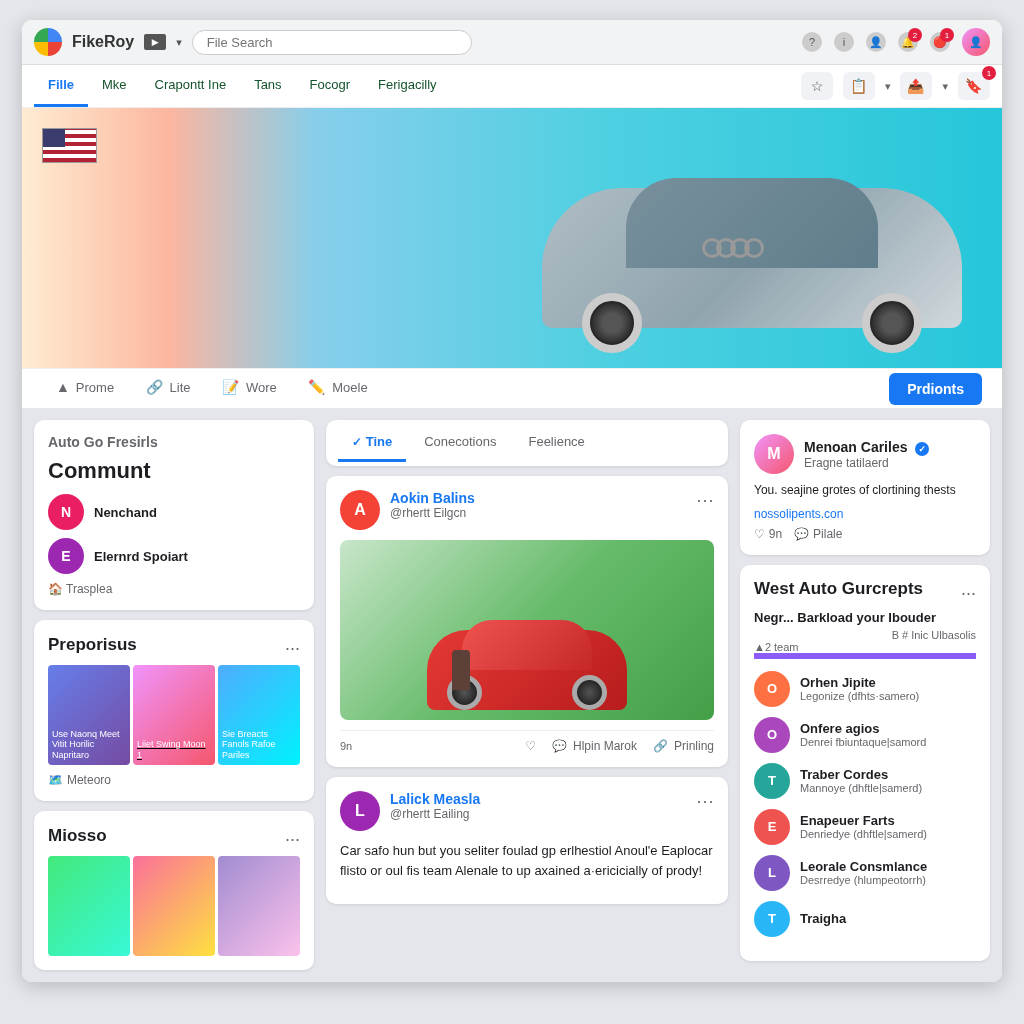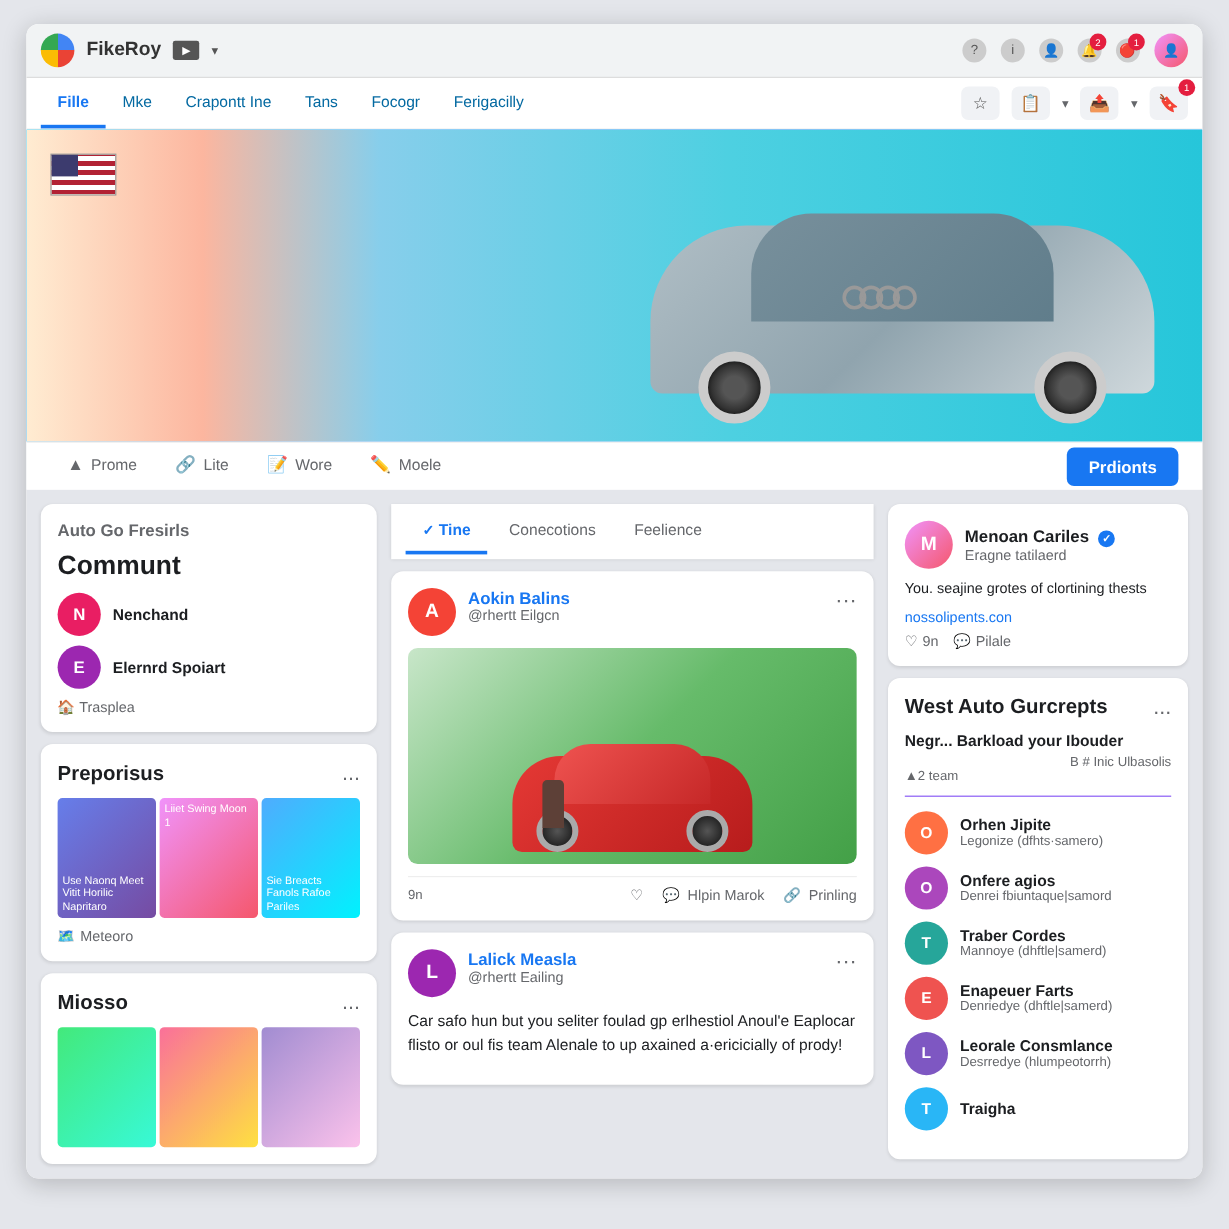--- a/index.html
+++ b/index.html
@@ -11,21 +11,21 @@
     .browser-app-name { font-weight: 700; font-size: 16px; color: #333; }
     .browser-video-icon { width: 22px; height: 16px; background: #555; border-radius: 2px; display: flex; align-items: center; justify-content: center; color: #fff; font-size: 9px; }
     .browser-dropdown { font-size: 11px; color: #555; }
     .browser-search { flex: 1; background: #fff; border: 1px solid #ccc; border-radius: 20px; padding: 4px 14px; font-size: 13px; color: #555; max-width: 280px; }
     .browser-icons { margin-left: auto; display: flex; align-items: center; gap: 12px; }
     .browser-icon { width: 20px; height: 20px; border-radius: 50%; background: #ccc; display: flex; align-items: center; justify-content: center; font-size: 11px; color: #555; cursor: pointer; position: relative; }
     .browser-icon.avatar { width: 28px; height: 28px; background: linear-gradient(135deg, #f093fb, #f5576c); }
     .badge { position: absolute; top: -4px; right: -4px; background: #e41e3f; color: #fff; border-radius: 50%; width: 14px; height: 14px; font-size: 8px; display: flex; align-items: center; justify-content: center; }
     
     .nav-tabs { background: #fff; padding: 0 12px; display: flex; align-items: center; border-bottom: 1px solid #eee; }
-    .nav-tab { padding: 12px 14px; font-size: 13px; color: #0369a1; cursor: pointer; border-bottom: 3px solid transparent; white-space: nowrap; }
+    .nav-tab { padding: 12px 14px; font-size: 13px; color: #14532d; cursor: pointer; border-bottom: 3px solid transparent; white-space: nowrap; }
     .nav-tab.active { color: #1877f2; border-bottom-color: #1877f2; font-weight: 600; }
     .nav-right-icons { margin-left: auto; display: flex; gap: 10px; align-items: center; }
     .nav-icon-btn { width: 32px; height: 28px; background: #f0f2f5; border-radius: 6px; display: flex; align-items: center; justify-content: center; cursor: pointer; font-size: 14px; color: #555; }
     
     .main-content { background: #e4e6eb; }
     
     .cover-area { position: relative; background: #fff; }
     .cover-image { width: 100%; height: 260px; background: linear-gradient(135deg, #00c6ff, #0072ff, #00c6ff); overflow: hidden; display: flex; align-items: center; justify-content: center; }
     .profile-section { padding: 0 20px 16px 20px; background: #fff; display: flex; gap: 16px; align-items: flex-end; }
     .profile-avatar-wrap { position: relative; margin-top: -50px; }
@@ -52,21 +52,21 @@
     .photo-grid { display: grid; grid-template-columns: repeat(3, 1fr); gap: 3px; }
     .photo-thumb { height: 100px; border-radius: 4px; overflow: hidden; }
     .photo-bg-1 { background: linear-gradient(135deg, #667eea, #764ba2); }
     .photo-bg-2 { background: linear-gradient(135deg, #f093fb, #f5576c); }
     .photo-bg-3 { background: linear-gradient(135deg, #4facfe, #00f2fe); }
     .photo-bg-4 { background: linear-gradient(135deg, #43e97b, #38f9d7); }
     .photo-bg-5 { background: linear-gradient(135deg, #fa709a, #fee140); }
     .photo-bg-6 { background: linear-gradient(135deg, #a18cd1, #fbc2eb); }
     
     .center-col { display: flex; flex-direction: column; gap: 10px; }
-    .timeline-tabs { background: #fff; border-radius: 0; padding: 4px 12px; box-shadow: 0 1px 3px rgba(0,0,0,0.1); display: flex; gap: 4px; align-items: center; }
+    .timeline-tabs { background: #fff; border-radius: 10px; padding: 4px 12px; box-shadow: 0 1px 3px rgba(0,0,0,0.1); display: flex; gap: 4px; align-items: center; }
     .tl-tab { padding: 10px 14px; font-size: 13px; color: #65676b; cursor: pointer; border-bottom: 3px solid transparent; }
     .tl-tab.active { color: #1877f2; border-bottom-color: #1877f2; font-weight: 600; }
     .post-card { background: #fff; border-radius: 10px; padding: 14px; box-shadow: 0 1px 3px rgba(0,0,0,0.1); }
     .post-header { display: flex; align-items: flex-start; gap: 10px; margin-bottom: 10px; }
     .post-avatar { width: 40px; height: 40px; border-radius: 50%; flex-shrink: 0; display: flex; align-items: center; justify-content: center; font-size: 16px; font-weight: 700; color: #fff; }
     .post-author { font-size: 14px; font-weight: 700; color: #1877f2; }
     .post-handle { font-size: 12px; color: #65676b; }
     .post-menu { margin-left: auto; color: #65676b; font-size: 18px; cursor: pointer; }
     .post-text { font-size: 13px; color: #1c1e21; line-height: 1.5; margin-bottom: 10px; }
     .post-image { width: 100%; height: 180px; border-radius: 8px; overflow: hidden; margin-bottom: 10px; }
@@ -95,20 +95,21 @@
   </style>
 </head>
 <body>
 
 <div class="browser-window">
   <div class="browser-bar">
     <div class="browser-logo"></div>
     <span class="browser-app-name">FikeRoy</span>
     <div class="browser-video-icon">▶</div>
     <span class="browser-dropdown">▾</span>
+    <input class="browser-search" type="text" placeholder="File Search" style="">
     <div class="browser-icons">
       <div class="browser-icon">?</div>
       <div class="browser-icon">i</div>
       <div class="browser-icon">👤</div>
       <div class="browser-icon" style="position:relative;">🔔<span class="badge">2</span></div>
       <div class="browser-icon" style="position:relative;">🔴<span class="badge" style="background:#e41e3f;">1</span></div>
       <div class="browser-icon avatar">👤</div>
     </div>
   </div>
 
@@ -206,21 +207,21 @@
             <span class="card-header-title">Preporisus</span>
             <span class="card-menu">...</span>
           </div>
           <div class="photo-grid">
             <div class="photo-thumb photo-bg-1">
               <div style="width:100%;height:100%;display:flex;align-items:flex-end;padding:4px;">
                 <span style="font-size:9px;color:#fff;line-height:1.2;">Use Naonq Meet Vitit Horilic Napritaro</span>
               </div>
             </div>
             <div class="photo-thumb photo-bg-2">
-              <div style="width:100%;height:100%;display:flex;padding:4px;">
+              <div style="width:100%;height:100%;display:flex;align-items:flex-end;padding:4px;text-decoration:underline;">
                 <span style="font-size:9px;color:#fff;line-height:1.2;">Liiet Swing Moon 1</span>
               </div>
             </div>
             <div class="photo-thumb photo-bg-3">
               <div style="width:100%;height:100%;display:flex;align-items:flex-end;padding:4px;">
                 <span style="font-size:9px;color:#fff;line-height:1.2;">Sie Breacts Fanols Rafoe Pariles</span>
               </div>
             </div>
           </div>
           <div style="font-size:12px;color:#65676b;margin-top:8px;display:flex;align-items:center;gap:4px;">
@@ -330,21 +331,21 @@
             </div>
           </div>
         </div>
 
         <div class="card">
           <div class="card-header">
             <span class="card-header-title">West Auto Gurcrepts</span>
             <span class="card-menu">...</span>
           </div>
 
-          <div style="margin-bottom:12px;padding-bottom:10px;border-bottom:1px solid #8b5cf6;">
+          <div style="margin-bottom:12px;padding-bottom:0;border-bottom:6px solid #8b5cf6;">
             <div style="font-size:13px;font-weight:600;color:#1c1e21;margin-bottom:4px;">Negr... Barkload your Ibouder</div>
             <div style="font-size:11px;color:#65676b;text-align:right;">B # Inic Ulbasolis</div>
             <div style="font-size:11px;color:#65676b;">▲2 team</div>
           </div>
 
           <div class="suggest-item">
             <div class="suggest-avatar" style="background:#ff7043;">O</div>
             <div>
                 <div class="suggest-name">Orhen Jipite</div>
             <div class="suggest-sub">Legonize (dfhts·samero)</div>

